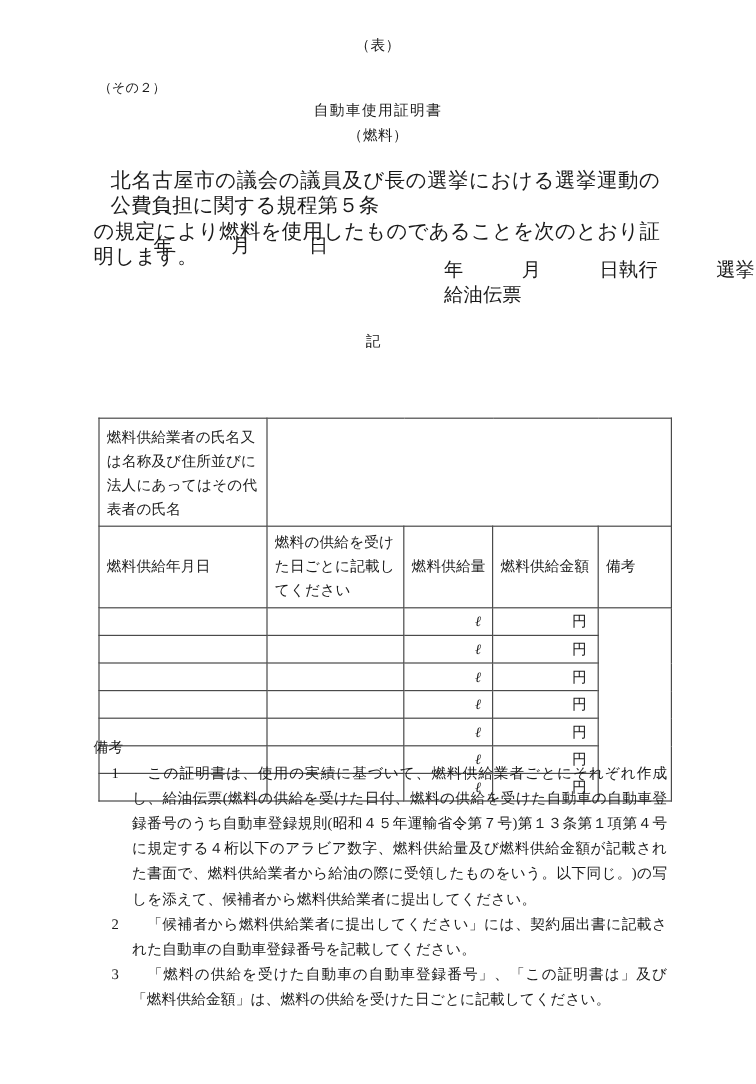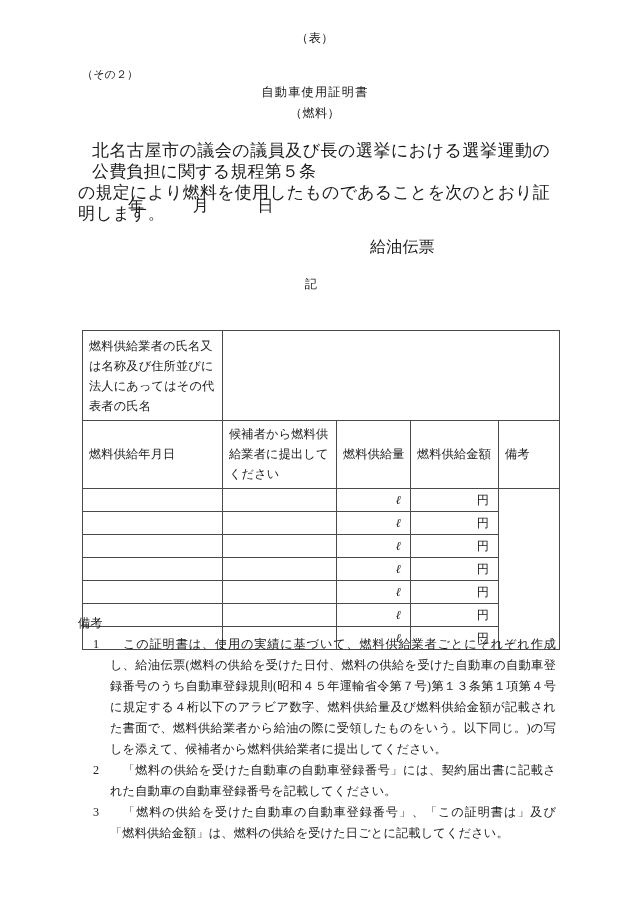--- a/index.html
+++ b/index.html
@@ -66,20 +66,21 @@
   .tbl-wrap {
     position: absolute;
     left: 82px;
     top: 330px;
     width: 477px;
   }
   table.form {
     border-collapse: collapse;
     width: 477px;
     table-layout: fixed;
+    margin-top: 18px;
   }
   table.form td {
     border: 1px solid #4a4a4a;
     font-size: 12.2px;
     line-height: 20px;
     padding: 0;
     vertical-align: middle;
     letter-spacing: 0.15px;
   }
   .cell-pad {
@@ -170,20 +171,21 @@
 
   <div class="center-line" style="top:82px; letter-spacing:1.2px;">自動車使用証明書</div>
 
   <div class="para" style="top:140px;">
     <div class="ind">北名古屋市の議会の議員及び長の選挙における選挙運動の公費負担に関する規程第５条</div>
     <div>の規定により燃料を使用したものであることを次のとおり証明します。</div>
   </div>
 
   <div class="sig-line" style="left:128px; top:196px;">年　　　月　　　日</div>
 
+  <div class="sig-line" style="left:370px; top:216px;">年　　　月　　　日執行　　　選挙</div>
 
   <div class="sig-line" style="left:370px; top:237px;">給油伝票</div>
 
   <div class="center-line" style="top:274px; left:-4px;">記</div>
 
   <div class="tbl-wrap">
     <table class="form">
       <colgroup>
         <col style="width:140px">
         <col style="width:114px">
@@ -200,21 +202,21 @@
           <td class="hdr-supplier" colspan="4">
             <div class="cell-pad"></div>
           </td>
         </tr>
 
         <tr class="hdr-row">
           <td>
             <div class="cell-pad">燃料供給年月日</div>
           </td>
           <td style="vertical-align:middle">
-            <div class="cell-pad">候補者から燃料供給業者に提出してください</div>
+            <div class="cell-pad">燃料の供給を受けた日ごとに記載してください</div>
           </td>
           <td>
             <div class="cell-pad">燃料供給量</div>
           </td>
           <td>
             <div class="cell-pad">燃料供給金額</div>
           </td>
           <td>
             <div class="cell-pad">備考</div>
           </td>
@@ -327,21 +329,21 @@
 
   <div class="notes">
     <div class="notes-title">備考</div>
     <div id="notes-list">
         <div class="note-item">
           <span class="note-num">1</span>
           <span class="note-body">　この証明書は、使用の実績に基づいて、燃料供給業者ごとにそれぞれ作成し、給油伝票(燃料の供給を受けた日付、燃料の供給を受けた自動車の自動車登録番号のうち自動車登録規則(昭和４５年運輸省令第７号)第１３条第１項第４号に規定する４桁以下のアラビア数字、燃料供給量及び燃料供給金額が記載された書面で、燃料供給業者から給油の際に受領したものをいう。以下同じ。)の写しを添えて、候補者から燃料供給業者に提出してください。</span>
         </div>
         <div class="note-item">
           <span class="note-num">2</span>
-          <span class="note-body">　「燃料の供給を受けた自動車の自動車登録番号」には、契約届出書に記載された自動車の自動車登録番号を記載してください。</span>
+          <span class="note-body">　「候補者から燃料供給業者に提出してください」には、契約届出書に記載された自動車の自動車登録番号を記載してください。</span>
         </div>
         <div class="note-item">
           <span class="note-num">3</span>
           <span class="note-body">　「燃料の供給を受けた自動車の自動車登録番号」、「この証明書は」及び「燃料供給金額」は、燃料の供給を受けた日ごとに記載してください。</span>
         </div>
       </div>
   </div>
 
 </div>
 

